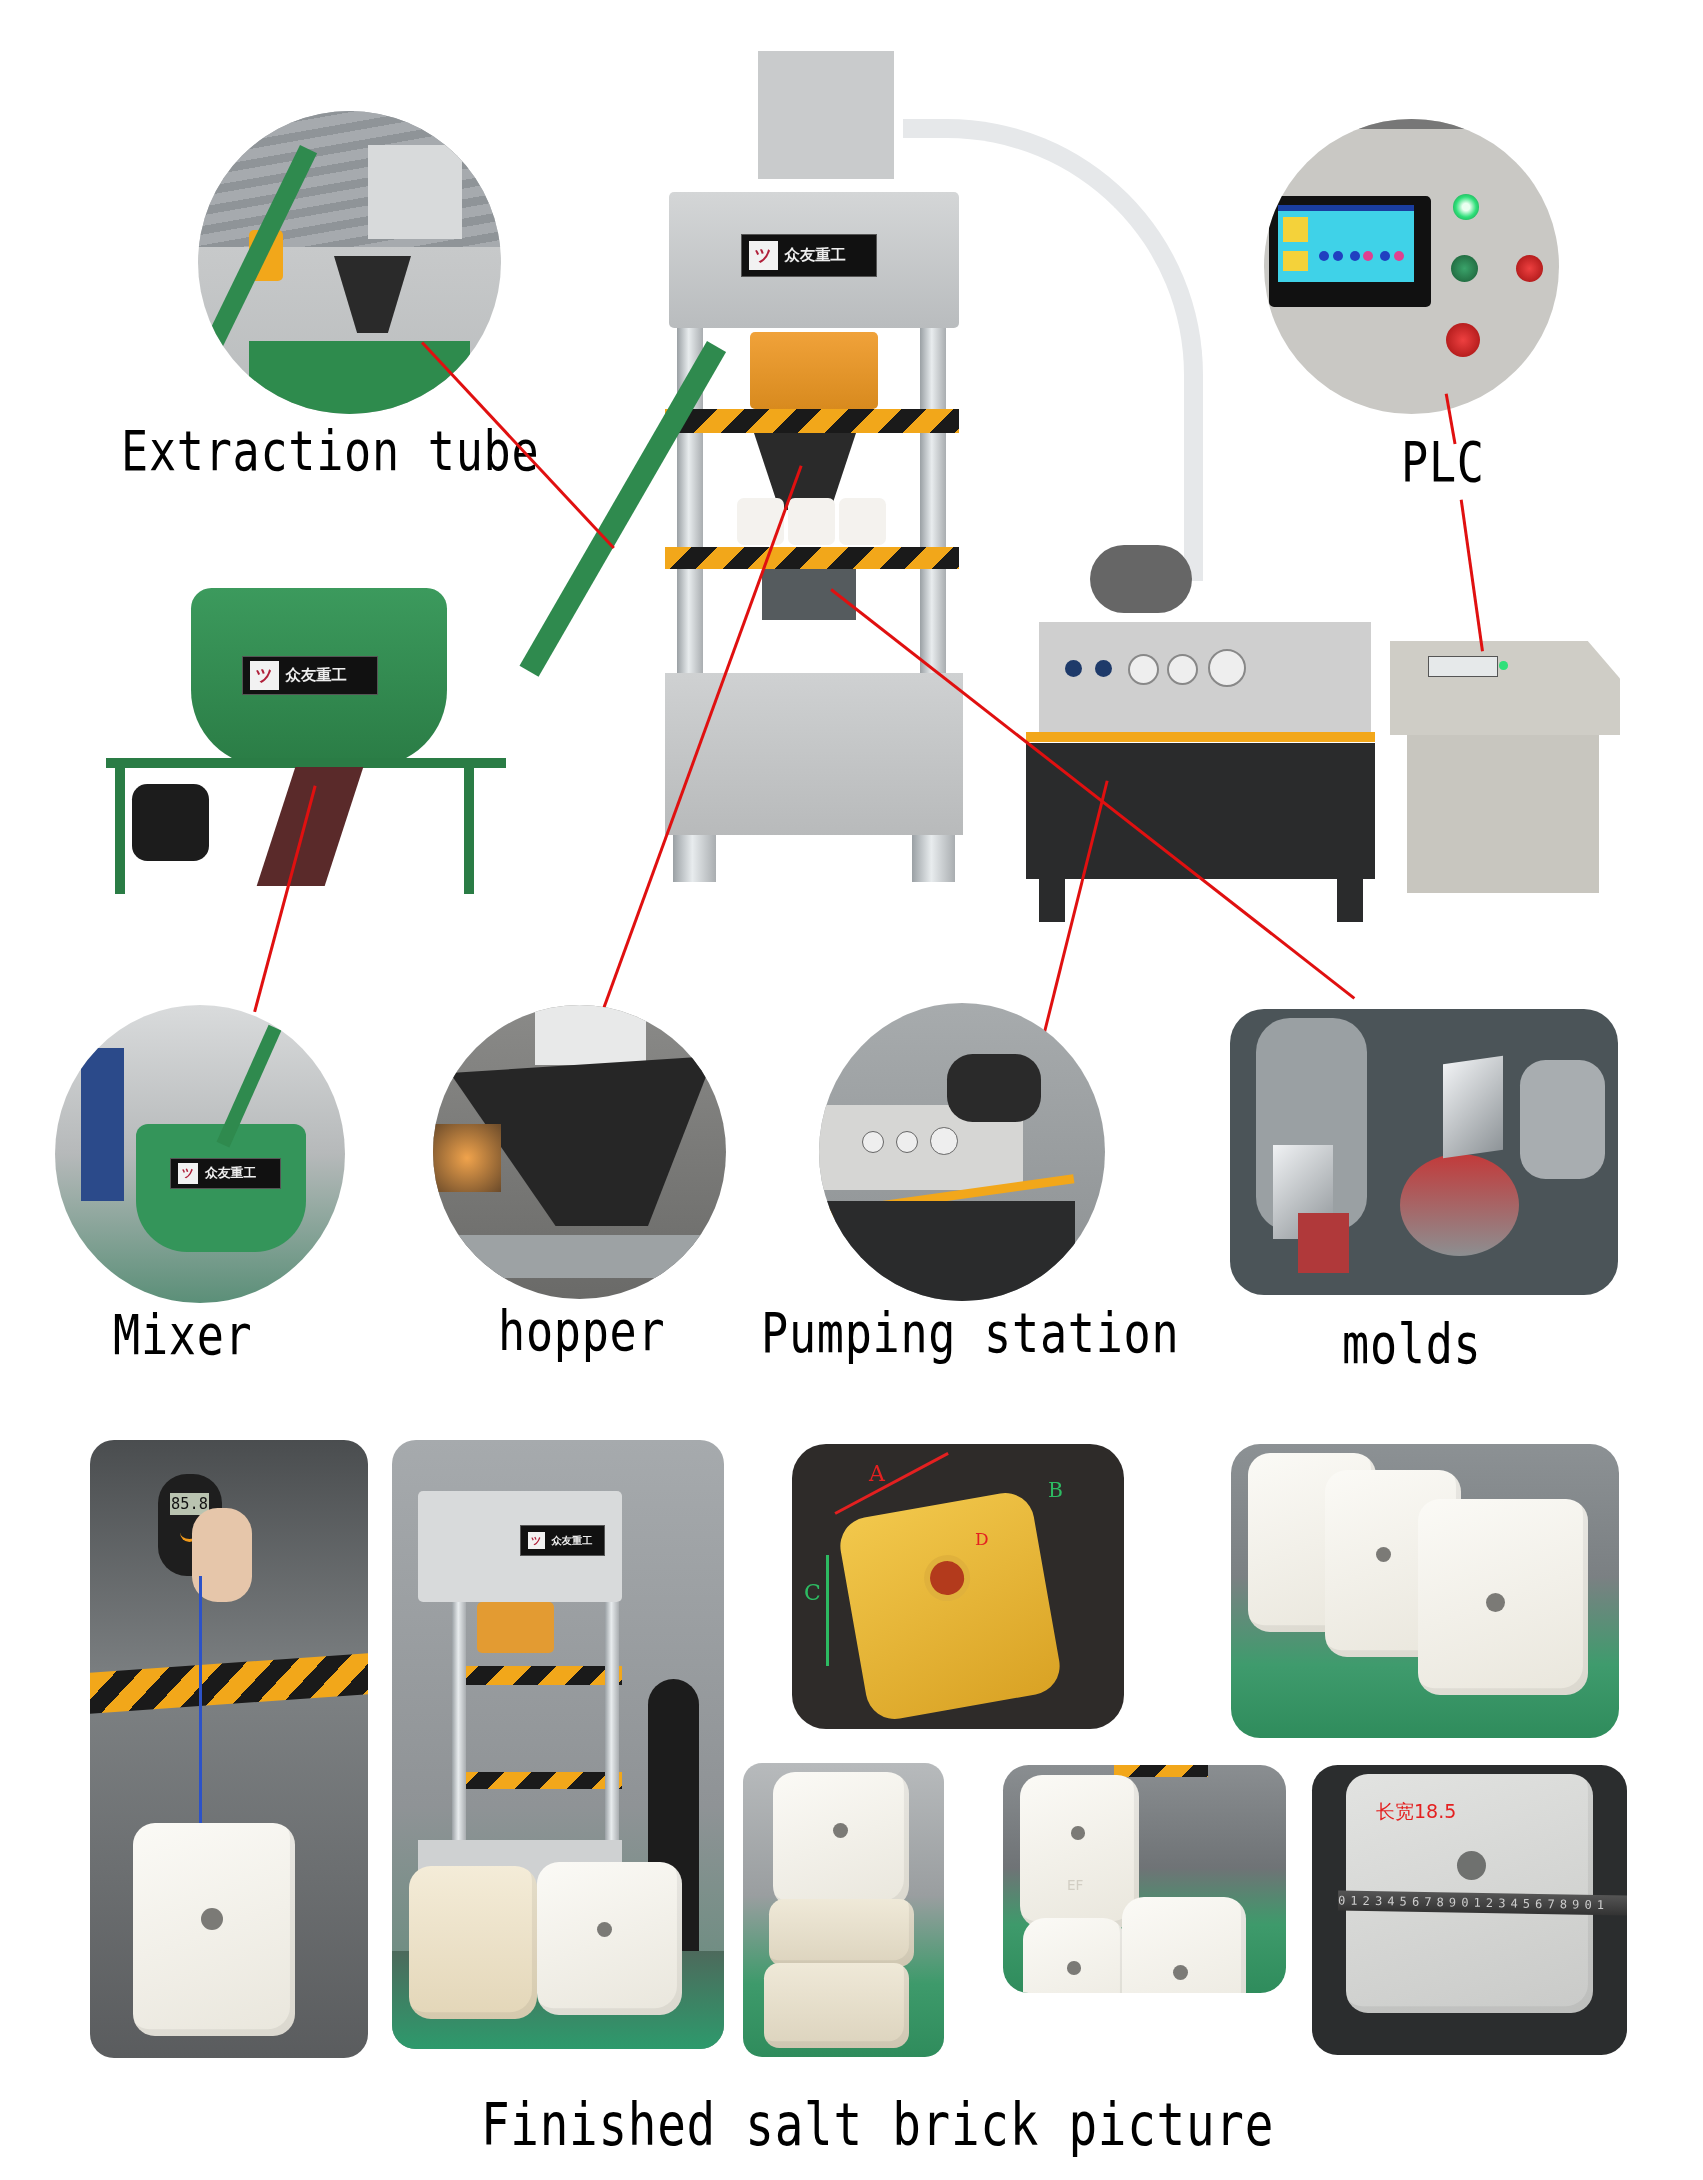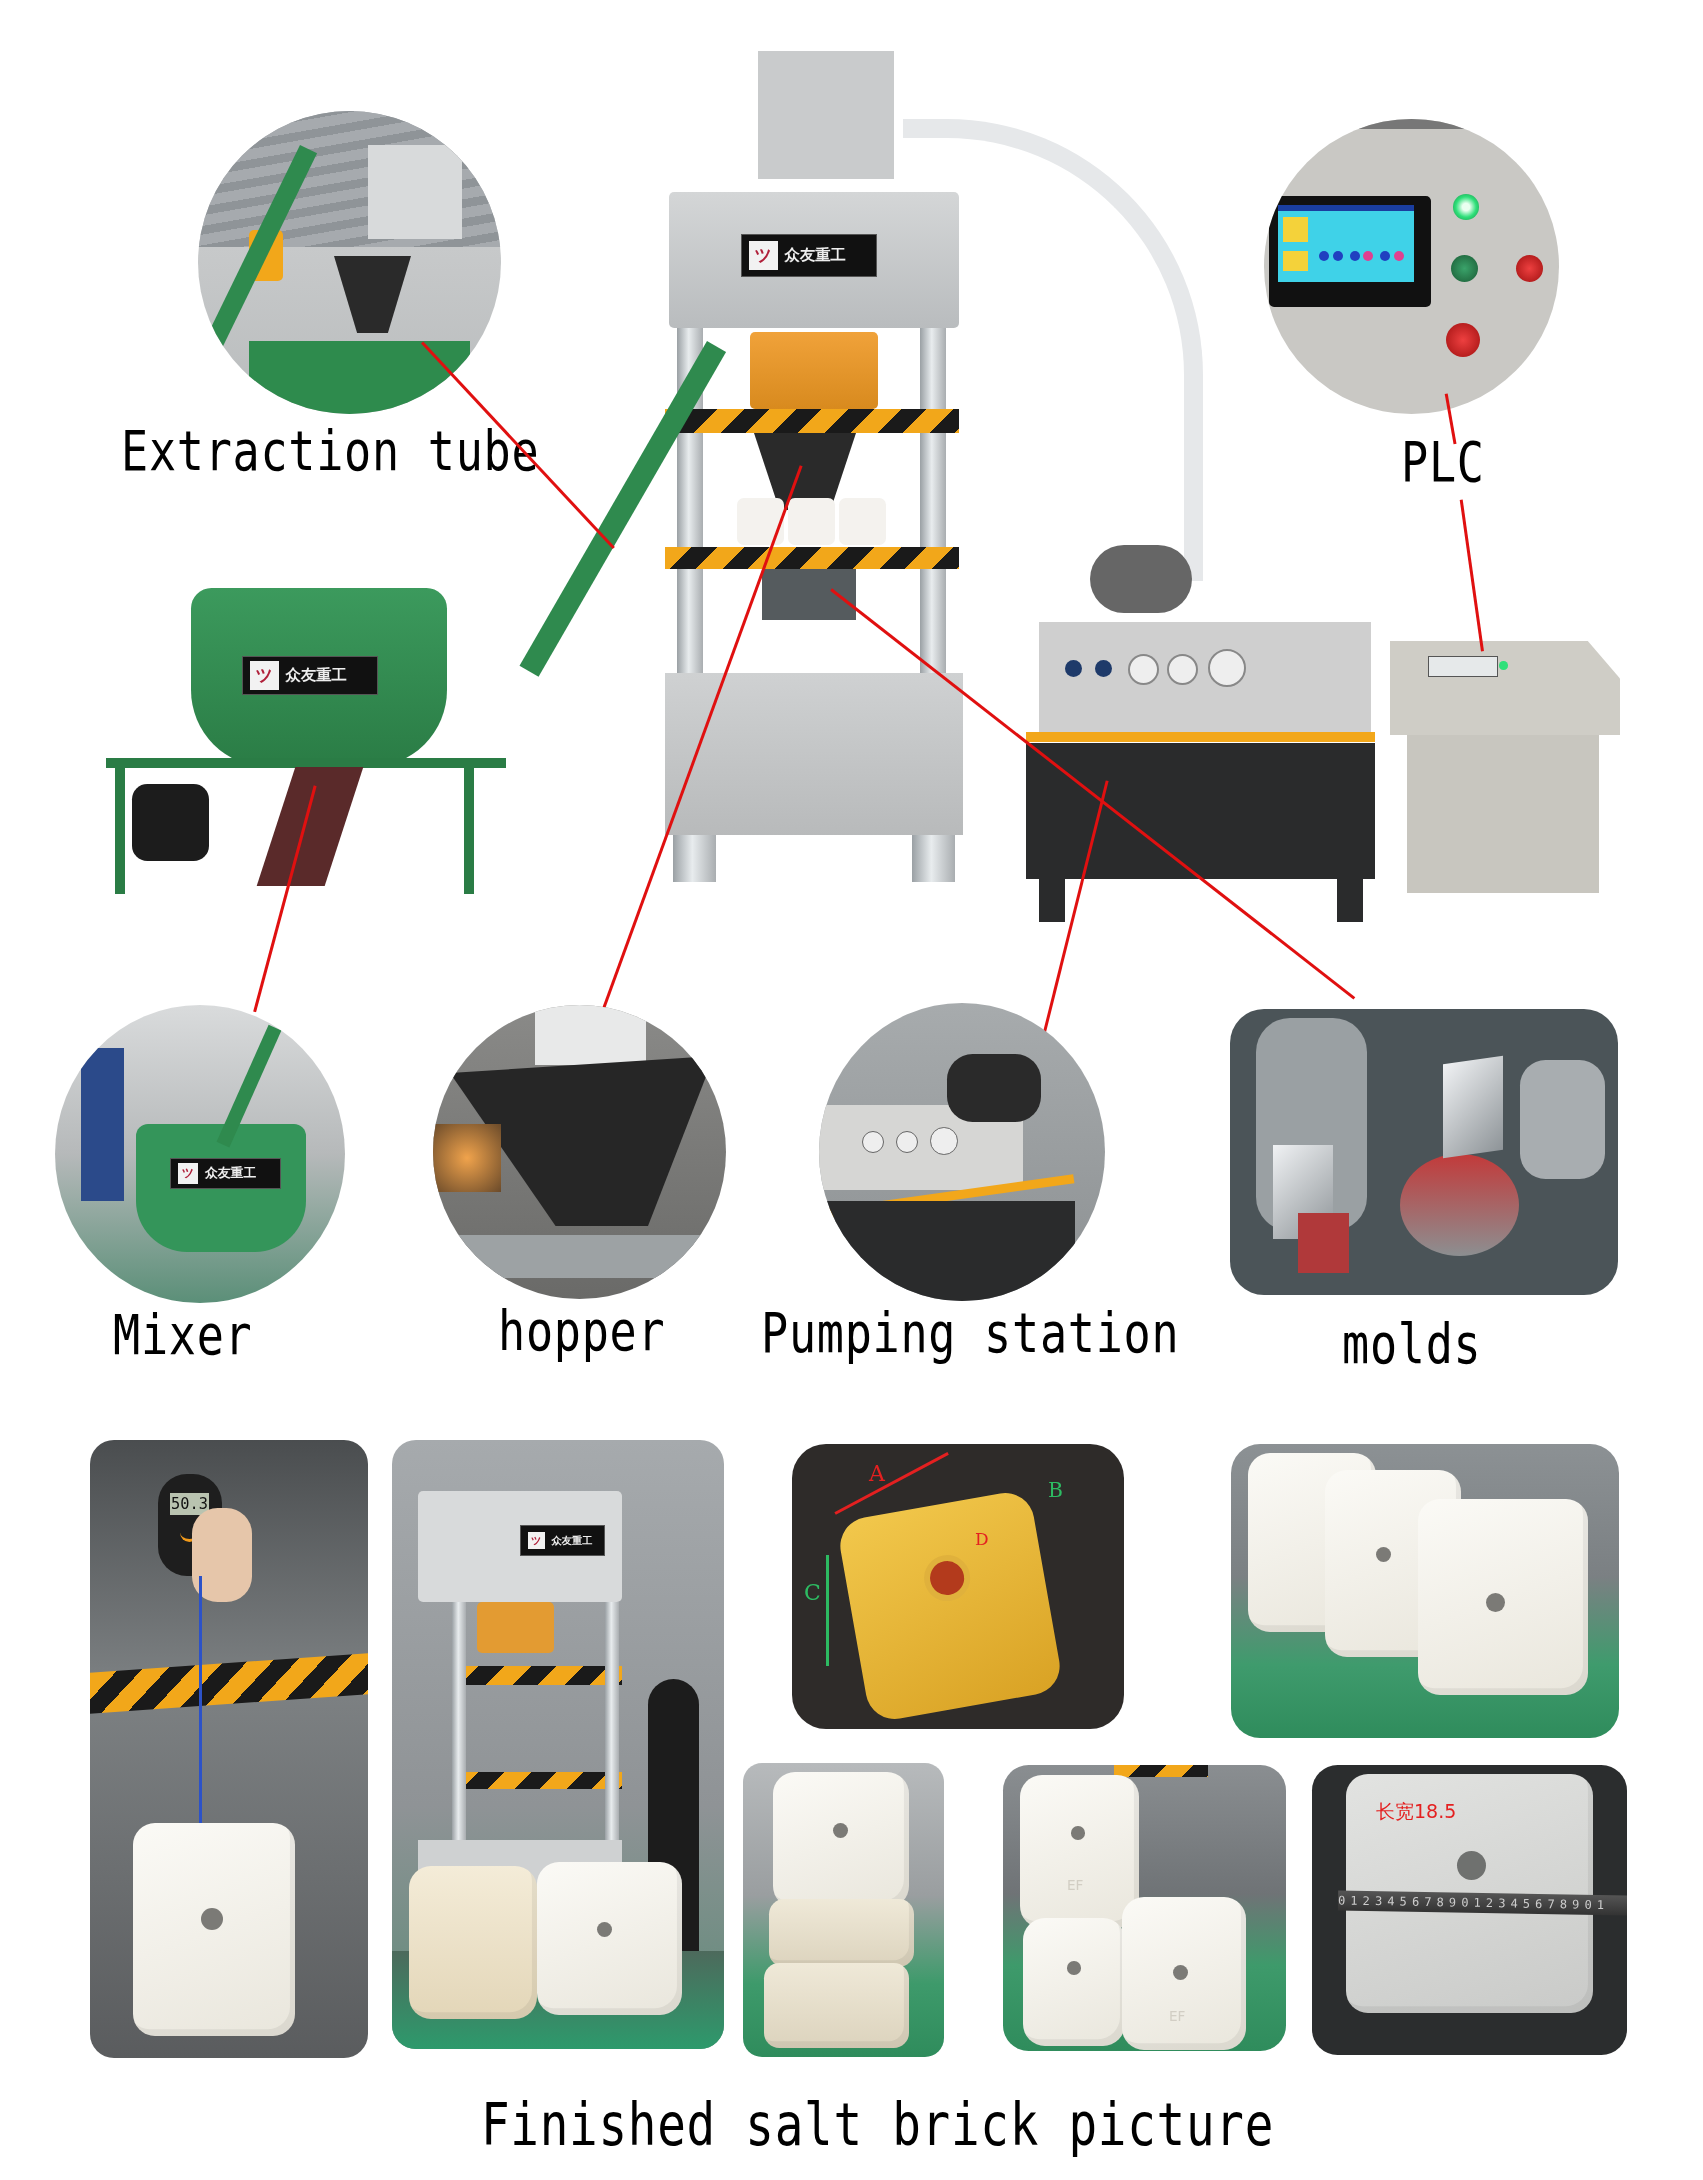--- a/index.html
+++ b/index.html
@@ -163,21 +163,21 @@
   <div class="abs" style="left:213px;top:51px;width:60px;height:94px;background:linear-gradient(135deg,#f0f2f4,#8e9498);transform:skewY(-8deg);"></div>
   <div class="abs" style="left:43px;top:136px;width:60px;height:94px;background:linear-gradient(135deg,#f0f2f4,#8e9498);"></div>
   <div class="abs" style="left:68px;top:204px;width:51px;height:60px;background:#b0393a;"></div>
   <div class="abs" style="left:290px;top:51px;width:85px;height:119px;border-radius:25.6px;background:#a8adb0;"></div>
 </div>
 <div class="label" style="left:1342px;top:1312px;font-size:55px;">molds</div>
 
 <div class="photo" style="left:90px;top:1440px;width:278px;height:618px;background:linear-gradient(180deg,#4a4d4f 0%,#7d8183 40%,#5a5c5e 100%);">
   <div class="hazard" style="left:0;top:223px;width:278px;height:41px;transform:skewY(-4deg);"></div>
   <div class="abs" style="left:68px;top:34px;width:64px;height:102px;background:#1e1e1e;border-radius:29px;">
-    <div class="abs" style="left:12px;top:19px;width:39px;height:22px;background:#b9c3b0;font-family:'DejaVu Sans Mono',monospace;font-size:15.3px;text-align:center;line-height:22px;color:#111;">50.3</div>
+    <div class="abs" style="left:12px;top:19px;width:39px;height:22px;background:#b9c3b0;font-family:'DejaVu Sans Mono',monospace;font-size:15.3px;text-align:center;line-height:22px;color:#111;">85.8</div>
     <div class="abs" style="left:22px;top:55px;width:19px;height:10.2px;border-bottom:3.4px solid #f29a1a;border-radius:0 0 10.2px 10.2px;"></div>
   </div>
   <div class="abs" style="left:102px;top:68px;width:60px;height:94px;background:#e6c6aa;border-radius:25.6px;"></div>
   <div class="abs" style="left:109px;top:136px;width:2.6px;height:341px;background:#2c52c8;"></div>
   <div class="salt" style="left:43px;top:383px;width:162px;height:213px;">
     <div class="salt-hole" style="left:68px;top:85px;width:22px;height:22px;"></div>
   </div>
 </div>
 
 <div class="photo" style="left:392px;top:1440px;width:332px;height:609px;background:linear-gradient(180deg,#a6aaad 0%,#8f9396 60%,#5d8a77 100%);">
@@ -223,21 +223,21 @@
 </div>
 
 <div class="photo" style="left:743px;top:1763px;width:201px;height:294px;background:linear-gradient(180deg,#b7babc 0%,#9a9ea0 45%,#3e9a6b 75%,#2f8c5c 100%);border-radius:19px;">
   <div class="salt" style="left:30px;top:8.5px;width:136px;height:136px;">
     <div class="salt-hole" style="left:60px;top:51px;width:15.3px;height:15.3px;"></div>
   </div>
   <div class="salt" style="left:25.6px;top:136px;width:145px;height:68px;background:linear-gradient(180deg,#efe9d8,#dcd3bd);border-radius:15.3px;"></div>
   <div class="salt" style="left:21px;top:200px;width:145px;height:85px;background:linear-gradient(180deg,#efe9d8,#dcd3bd);border-radius:15.3px;"></div>
 </div>
 
-<div class="photo" style="left:1003px;top:1765px;width:283px;height:286px;background:linear-gradient(180deg,#8a8e91 0%,#6f7376 45%,#3e9a6b 70%,#2f8c5c 100%);border-radius:25.6px;">
+<div class="photo" style="left:1003px;top:1765px;width:283px;height:228px;background:linear-gradient(180deg,#8a8e91 0%,#6f7376 45%,#3e9a6b 70%,#2f8c5c 100%);border-radius:25.6px;">
   <div class="hazard" style="left:111px;top:0;width:94px;height:12px;"></div>
   <div class="salt" style="left:17px;top:10.2px;width:119px;height:153px;">
     <div class="salt-hole" style="left:51px;top:51px;width:13.6px;height:13.6px;"></div>
     <div class="abs" style="left:47px;top:102px;font-size:13.6px;color:#d2cec4;font-family:'DejaVu Sans',sans-serif;">EF</div>
   </div>
   <div class="salt" style="left:20.4px;top:153px;width:102px;height:128px;">
     <div class="salt-hole" style="left:44px;top:43px;width:13.6px;height:13.6px;"></div>
   </div>
   <div class="salt" style="left:119px;top:132px;width:124px;height:153px;">
     <div class="salt-hole" style="left:51px;top:68px;width:15.3px;height:15.3px;"></div>

